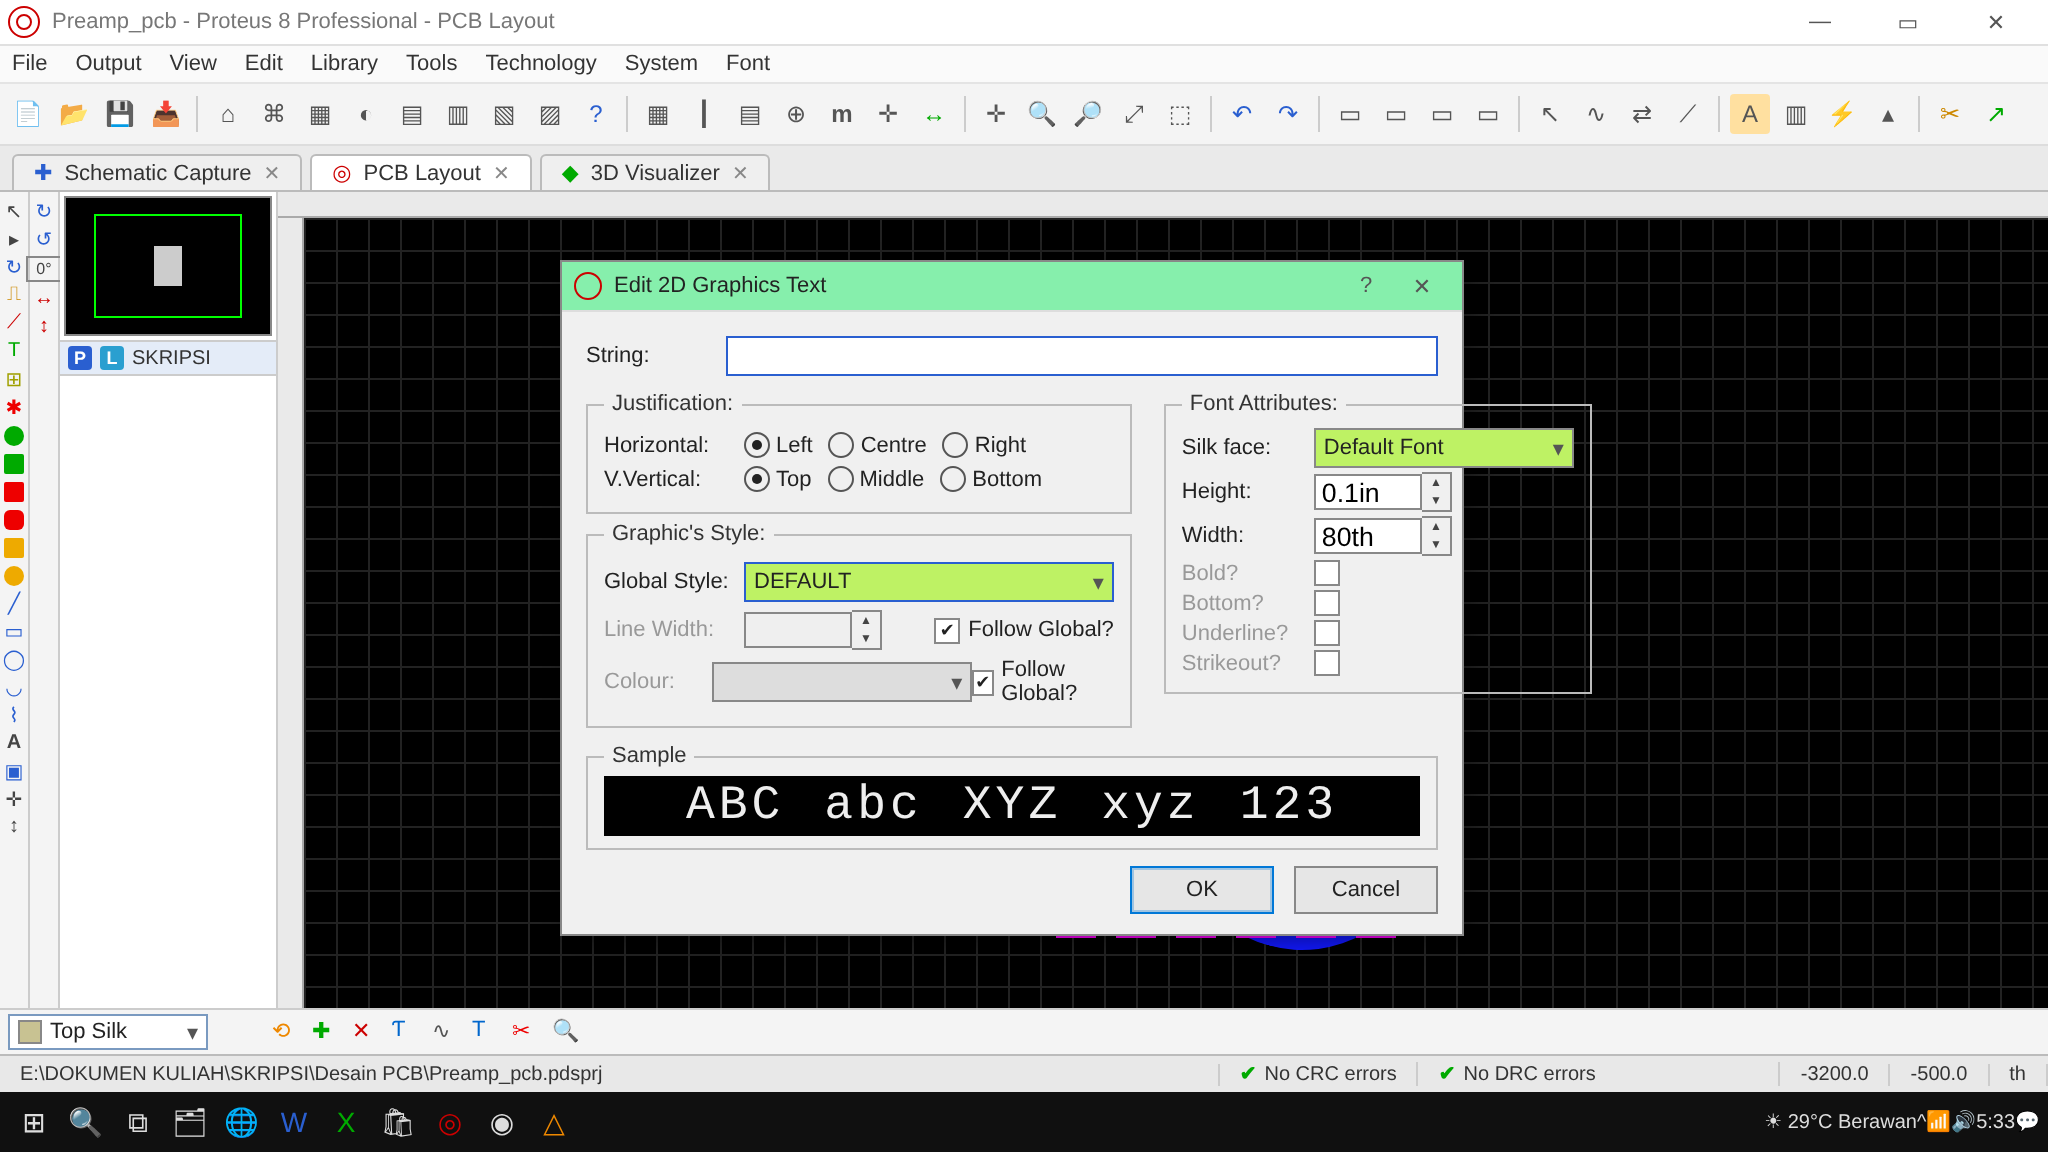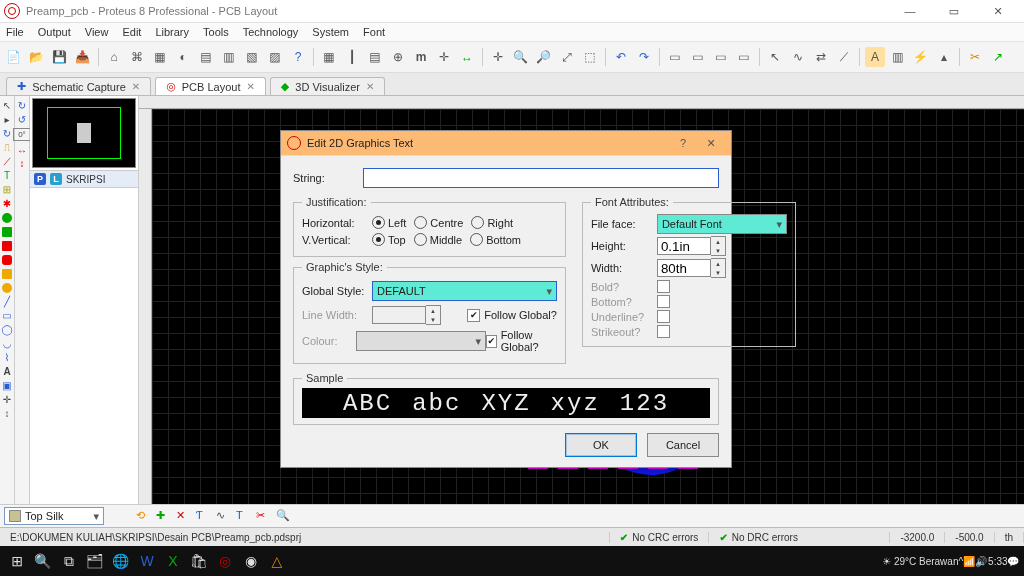--- a/index.html
+++ b/index.html
@@ -81,37 +81,37 @@
   .statusbar{height:18px;display:flex;align-items:center;background:var(--status);border-top:1px solid #bbb;font-size:10px;color:#333;}
   .statusbar .cell{padding:0 10px;border-right:1px solid #ccc;display:flex;align-items:center;gap:4px;}
   .statusbar .grow{flex:1;}
   .chk{color:var(--green);font-weight:bold;}
   
   .taskbar{height:30px;background:#101010;display:flex;align-items:center;padding:0 4px;color:#ddd;}
   .taskicon{width:26px;height:28px;display:flex;align-items:center;justify-content:center;font-size:14px;}
   .tray{margin-left:auto;display:flex;align-items:center;gap:0;font-size:10px;color:#ddd;}
   
   .dialog{position:absolute;left:280px;top:130px;width:450px;background:#f0f0f0;border:1px solid #888;box-shadow:3px 3px 10px rgba(0,0,0,.4);}
-  .dlg-title{height:24px;display:flex;align-items:center;padding:0 6px;background:#fdba74;border-bottom:1px solid #ddd;}
+  .dlg-title{height:24px;display:flex;align-items:center;padding:0 6px;background:#86efac;border-bottom:1px solid #ddd;}
   .dlg-title .icon{width:12px;height:12px;border:1.5px solid #c00;border-radius:50%;margin-right:6px;}
   .dlg-title .sp{flex:1;}
   .dlg-title .q{width:28px;text-align:center;color:#555;}
   .dlg-body{padding:8px 12px 10px;}
   .row{display:flex;align-items:center;margin:4px 0;}
   .row label{width:70px;color:#222;}
   .row.dim label{color:#999;}
   .txtin{flex:1;height:18px;border:1px solid #2a5fd0;background:#fff;padding:0 4px;}
   fieldset{border:1px solid #bbb;margin:4px 0;padding:4px 8px 6px;}
   fieldset legend{color:#333;padding:0 4px;}
   .cols{display:flex;gap:16px;align-items:flex-start;}
   .col{flex:1;}
   .radio{display:inline-flex;align-items:center;gap:3px;margin-right:8px;}
   .radio .r{width:11px;height:11px;border:1px solid #555;border-radius:50%;display:inline-flex;align-items:center;justify-content:center;}
   .radio .r.on::after{content:"";width:5px;height:5px;background:#222;border-radius:50%;}
-  .sel{height:18px;border:1px solid #888;background:#5eead4;display:flex;align-items:center;padding:0 4px;min-width:120px;}
+  .sel{height:18px;border:1px solid #888;background:#bef264;display:flex;align-items:center;padding:0 4px;min-width:120px;}
   .sel .dd{margin-left:auto;color:#555;}
   .num{display:flex;align-items:center;}
   .num input{width:46px;height:16px;border:1px solid #888;padding:0 3px;}
   .num .spin{width:14px;height:18px;border:1px solid #888;border-left:none;display:flex;flex-direction:column;}
   .num .spin div{flex:1;font-size:6px;display:flex;align-items:center;justify-content:center;color:#444;}
   .cb{width:11px;height:11px;border:1px solid #888;background:#fff;display:inline-flex;align-items:center;justify-content:center;font-size:9px;color:#222;}
   .minirow{display:flex;align-items:center;gap:6px;margin:2px 0;}
   .minirow .k{width:60px;}
   .minirow.dim{color:#999;}
   .sample{height:30px;background:#000;color:#eee;display:flex;align-items:center;justify-content:center;gap:20px;font-family:"Courier New",monospace;font-size:24px;letter-spacing:2px;}
@@ -453,21 +453,21 @@
               <span class="cb">✔</span>
               <span style="margin-left:4px">Follow Global?</span>
             </div>
           </fieldset>
         </div>
 
         <div class="col">
           <fieldset>
             <legend>Font Attributes:</legend>
             <div class="minirow">
-              <span class="k">File face:</span>
+              <span class="k">Silk face:</span>
               <div class="sel" style="flex:1">
                 <span>Default Font</span>
                 <span class="dd">▾</span>
               </div>
             </div>
             <div class="minirow">
               <span class="k">Height:</span>
               <div class="num">
                   <input value="0.1in" style="">
                   <div class="spin">

